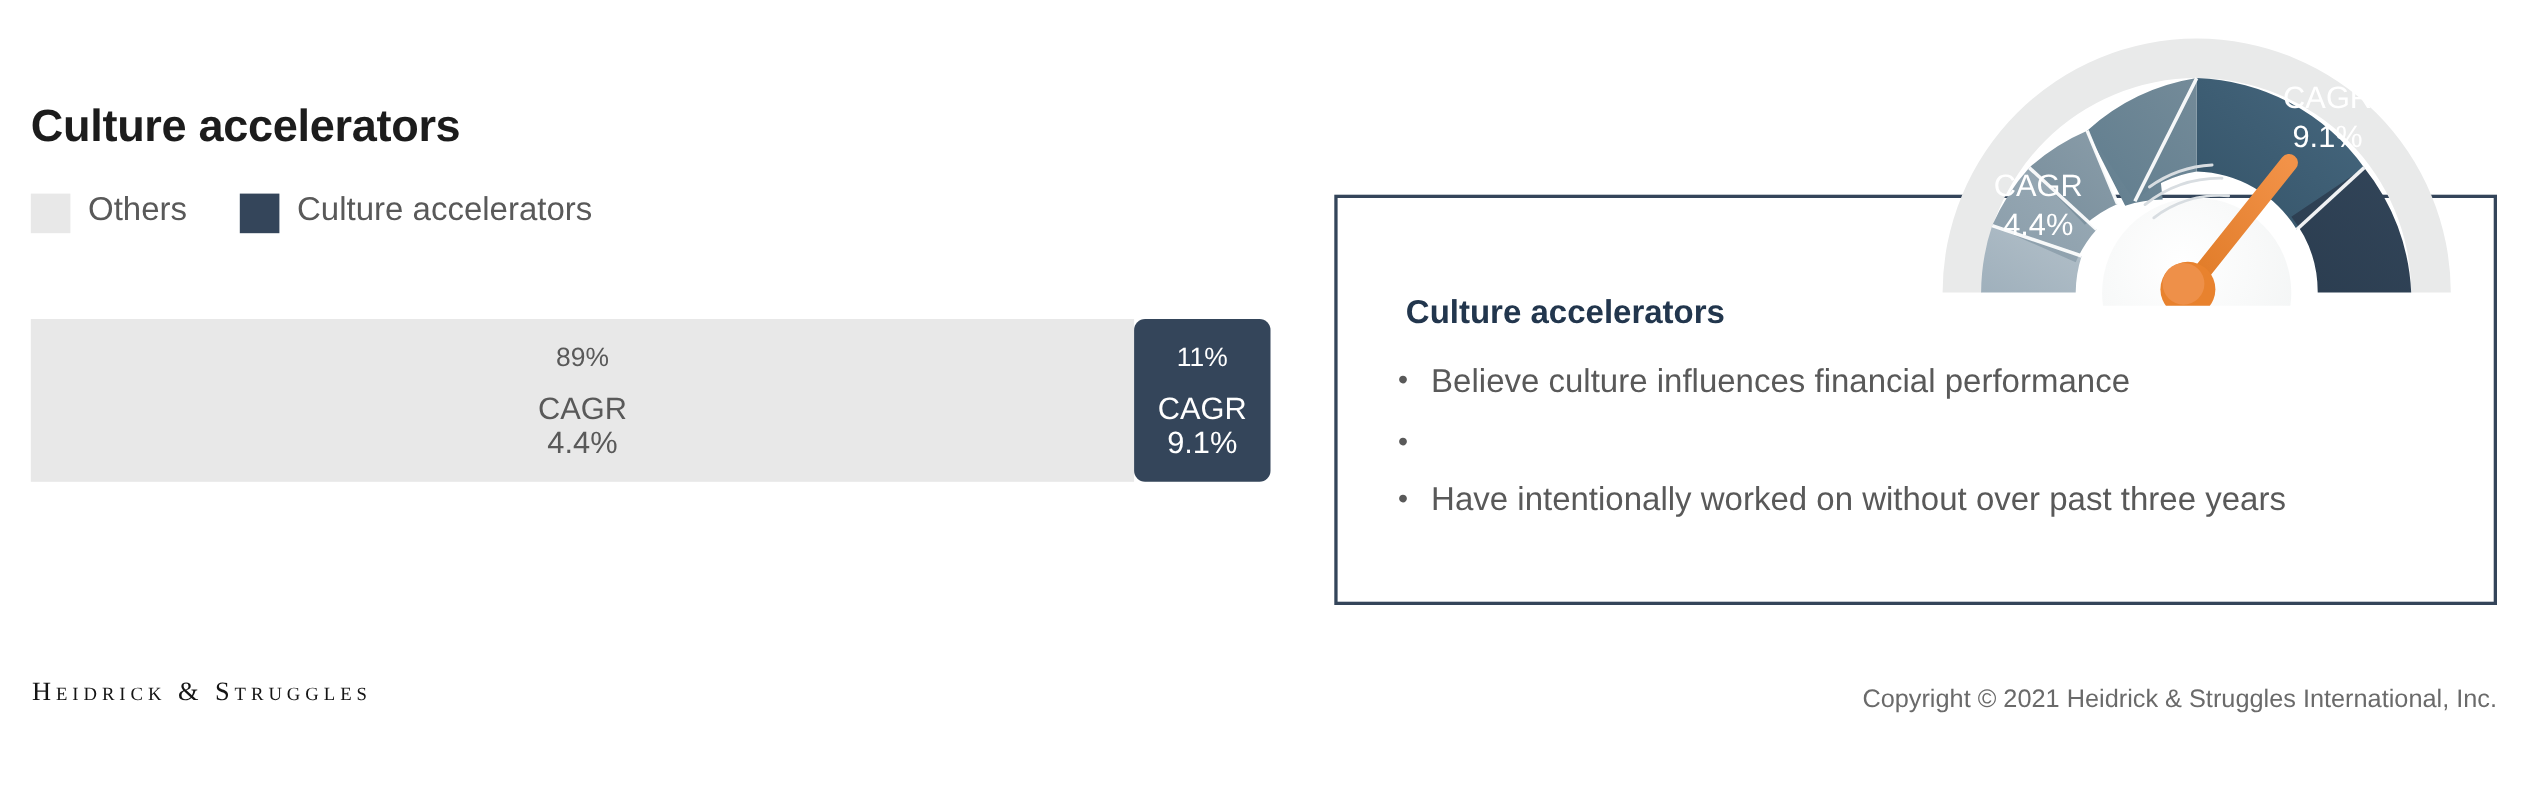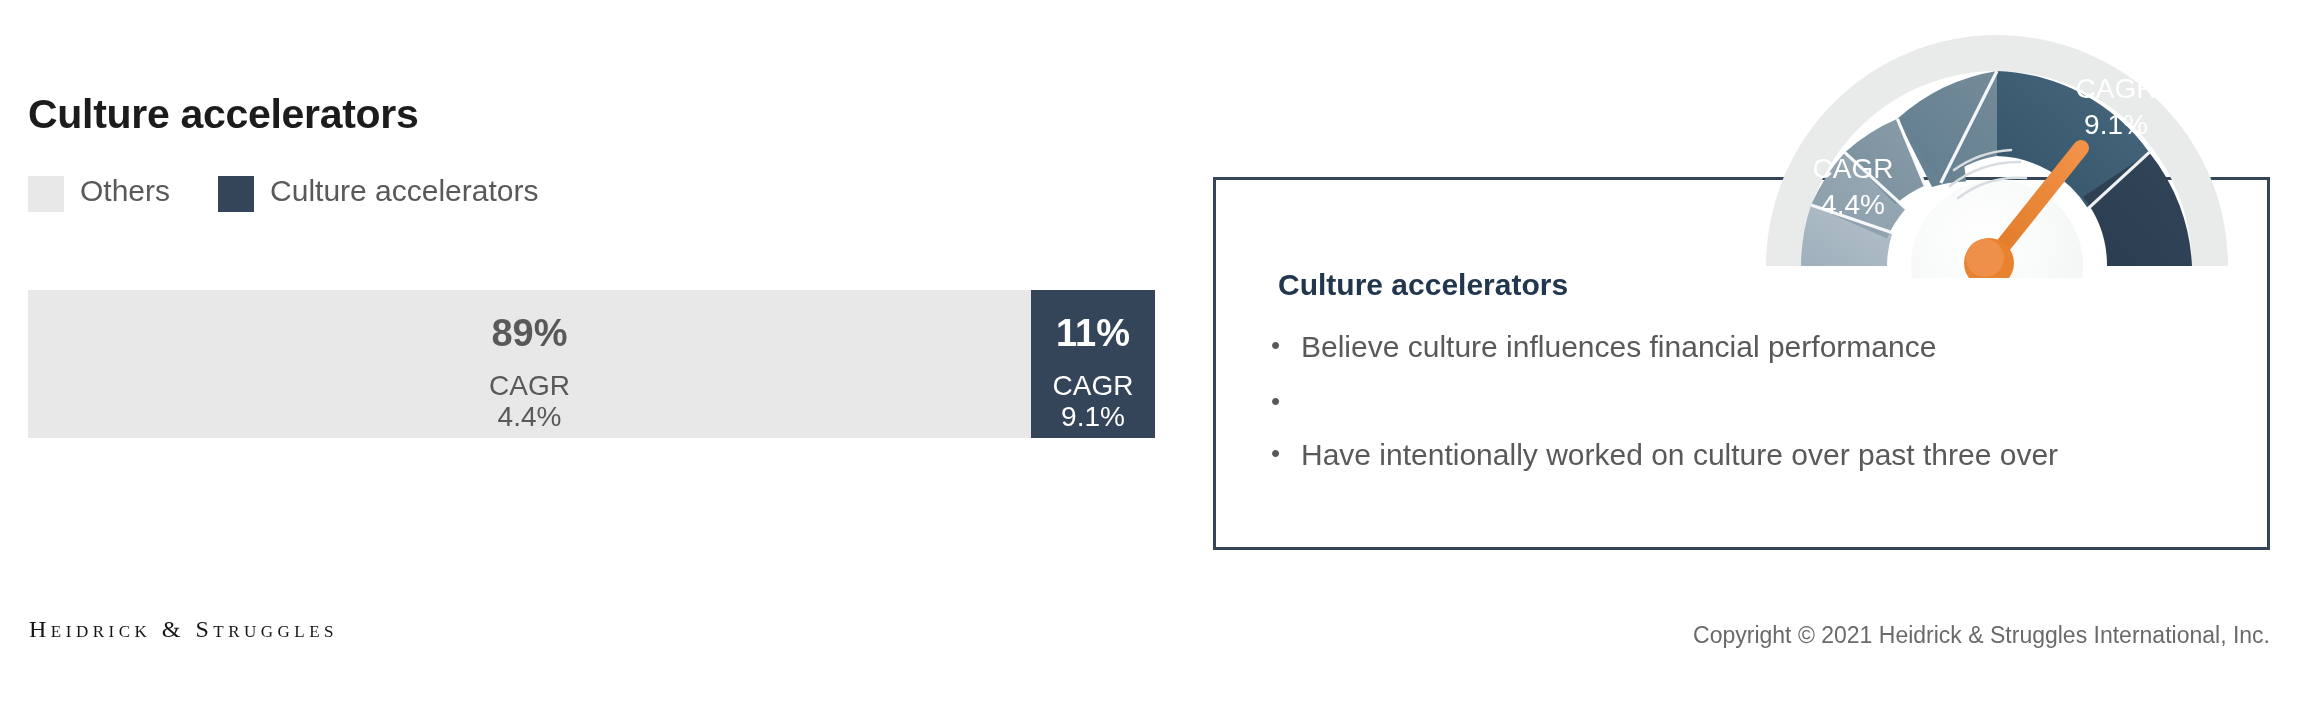--- a/index.html
+++ b/index.html
@@ -67,24 +67,24 @@
   }
   .bar-seg {
     position: relative;
     display: flex;
     flex-direction: column;
     align-items: center;
     justify-content: flex-start;
     box-sizing: border-box;
   }
   .bar-seg.others  { background: #e8e8e8; }
-  .bar-seg.accel   { background: #34455a; }
+  .bar-seg.accel   { background: #34455a; border-radius: 10px; }
   .bar-pct {
-    font-size: 38px;
-    font-weight: bold;
+    font-size: 24px;
+    font-weight: normal;
     line-height: 1;
     margin-top: 24px;
     white-space: nowrap;
   }
   .bar-cagr {
     font-size: 28px;
     line-height: 1.12;
     margin-top: 18px;
     text-align: center;
     white-space: nowrap;
@@ -203,21 +203,21 @@
   <ul id="callout-list">
     <li>
       <span class="bullet-dot">•</span>
       <span>Believe culture influences financial performance</span>
     </li>
     <li>
       <span class="bullet-dot">•</span>
     </li>
     <li>
       <span class="bullet-dot">•</span>
-      <span>Have intentionally worked on culture over past three over</span>
+      <span>Have intentionally worked on without over past three years</span>
     </li>
   </ul>
 </div>
 
 <div id="gauge">
   <svg viewBox="0 0 478 260" xmlns="http://www.w3.org/2000/svg">
     <defs>
       <linearGradient id="gseg1" x1="0" y1="1" x2="1" y2="0">
         <stop offset="0" stop-color="#9fb0bc"></stop>
           <stop offset="1" stop-color="#b3c0c9"></stop>

